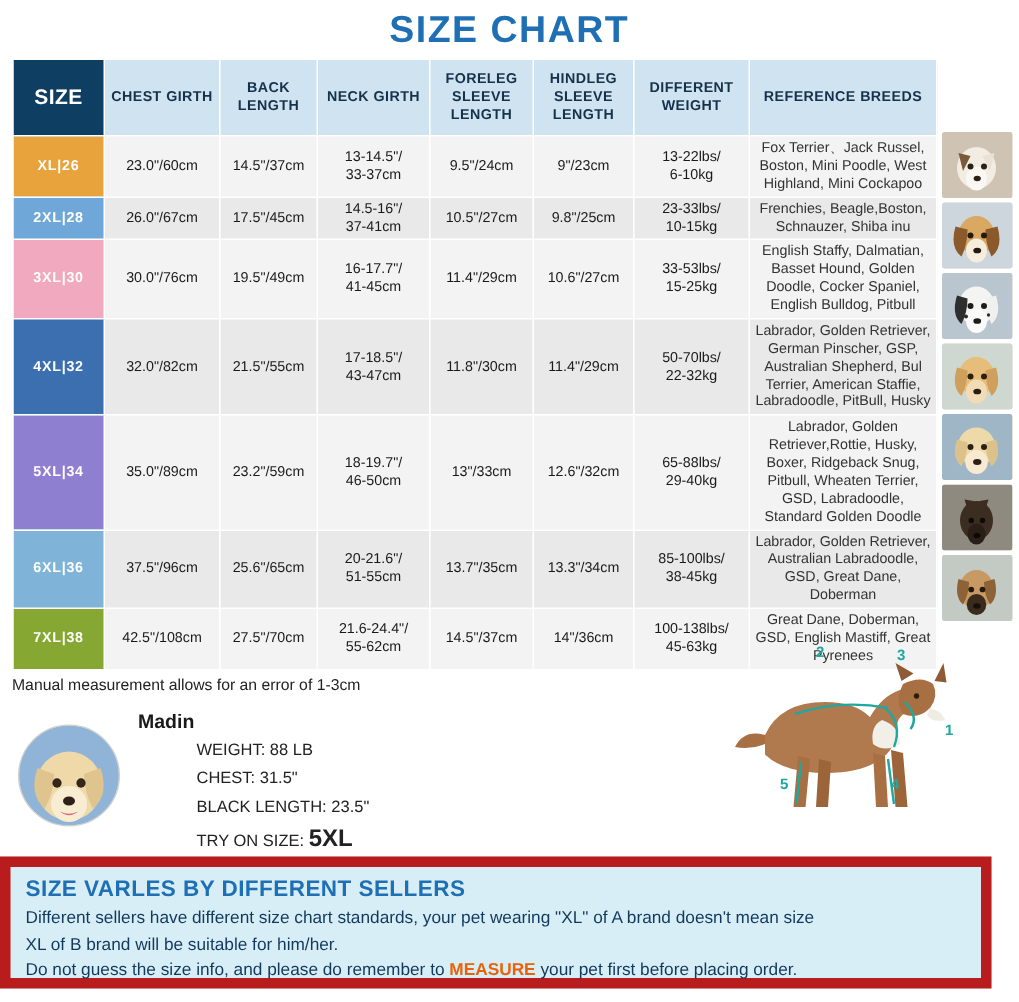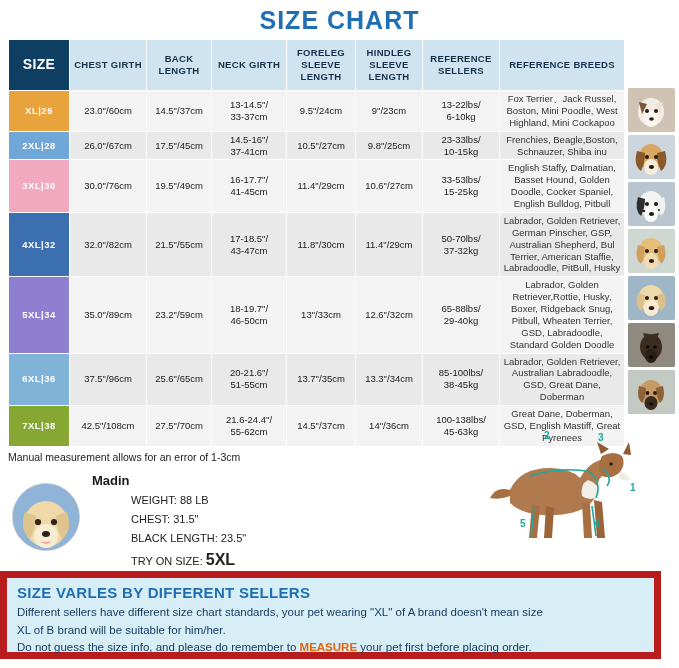--- a/index.html
+++ b/index.html
@@ -166,21 +166,21 @@
 
   <table class="chart">
     <thead>
       <tr>
         <th class="size-h" style="width:56px">SIZE</th>
         <th style="width:72px">CHEST GIRTH</th>
         <th style="width:60px">BACK LENGTH</th>
         <th style="width:70px">NECK GIRTH</th>
         <th style="width:64px">FORELEG SLEEVE LENGTH</th>
         <th style="width:62px">HINDLEG SLEEVE LENGTH</th>
-        <th style="width:72px">REFERENCE SELLERS</th>
+        <th style="width:72px">DIFFERENT WEIGHT</th>
         <th>REFERENCE  BREEDS</th>
       </tr>
     </thead>
     <tbody>
       <tr>
         <td class="sizecell" style="background:#e8a33d">XL|26</td>
         <td>23.0"/60cm</td>
         <td>14.5"/37cm</td>
         <td style="white-space:pre-line">13-14.5"/
 33-37cm</td>
@@ -216,21 +216,21 @@
       </tr>
       <tr class="alt">
         <td class="sizecell" style="background:#3c6fb0">4XL|32</td>
         <td>32.0"/82cm</td>
         <td>21.5"/55cm</td>
         <td style="white-space:pre-line">17-18.5"/
 43-47cm</td>
         <td>11.8"/30cm</td>
         <td>11.4"/29cm</td>
         <td style="white-space:pre-line">50-70lbs/
-37-32kg</td>
+22-32kg</td>
         <td class="breeds">Labrador, Golden Retriever, German Pinscher, GSP, Australian Shepherd, Bul Terrier, American Staffie, Labradoodle, PitBull, Husky</td>
       </tr>
       <tr>
         <td class="sizecell" style="background:#8f7fd0">5XL|34</td>
         <td>35.0"/89cm</td>
         <td>23.2"/59cm</td>
         <td style="white-space:pre-line">18-19.7"/
 46-50cm</td>
         <td>13"/33cm</td>
         <td>12.6"/32cm</td>

